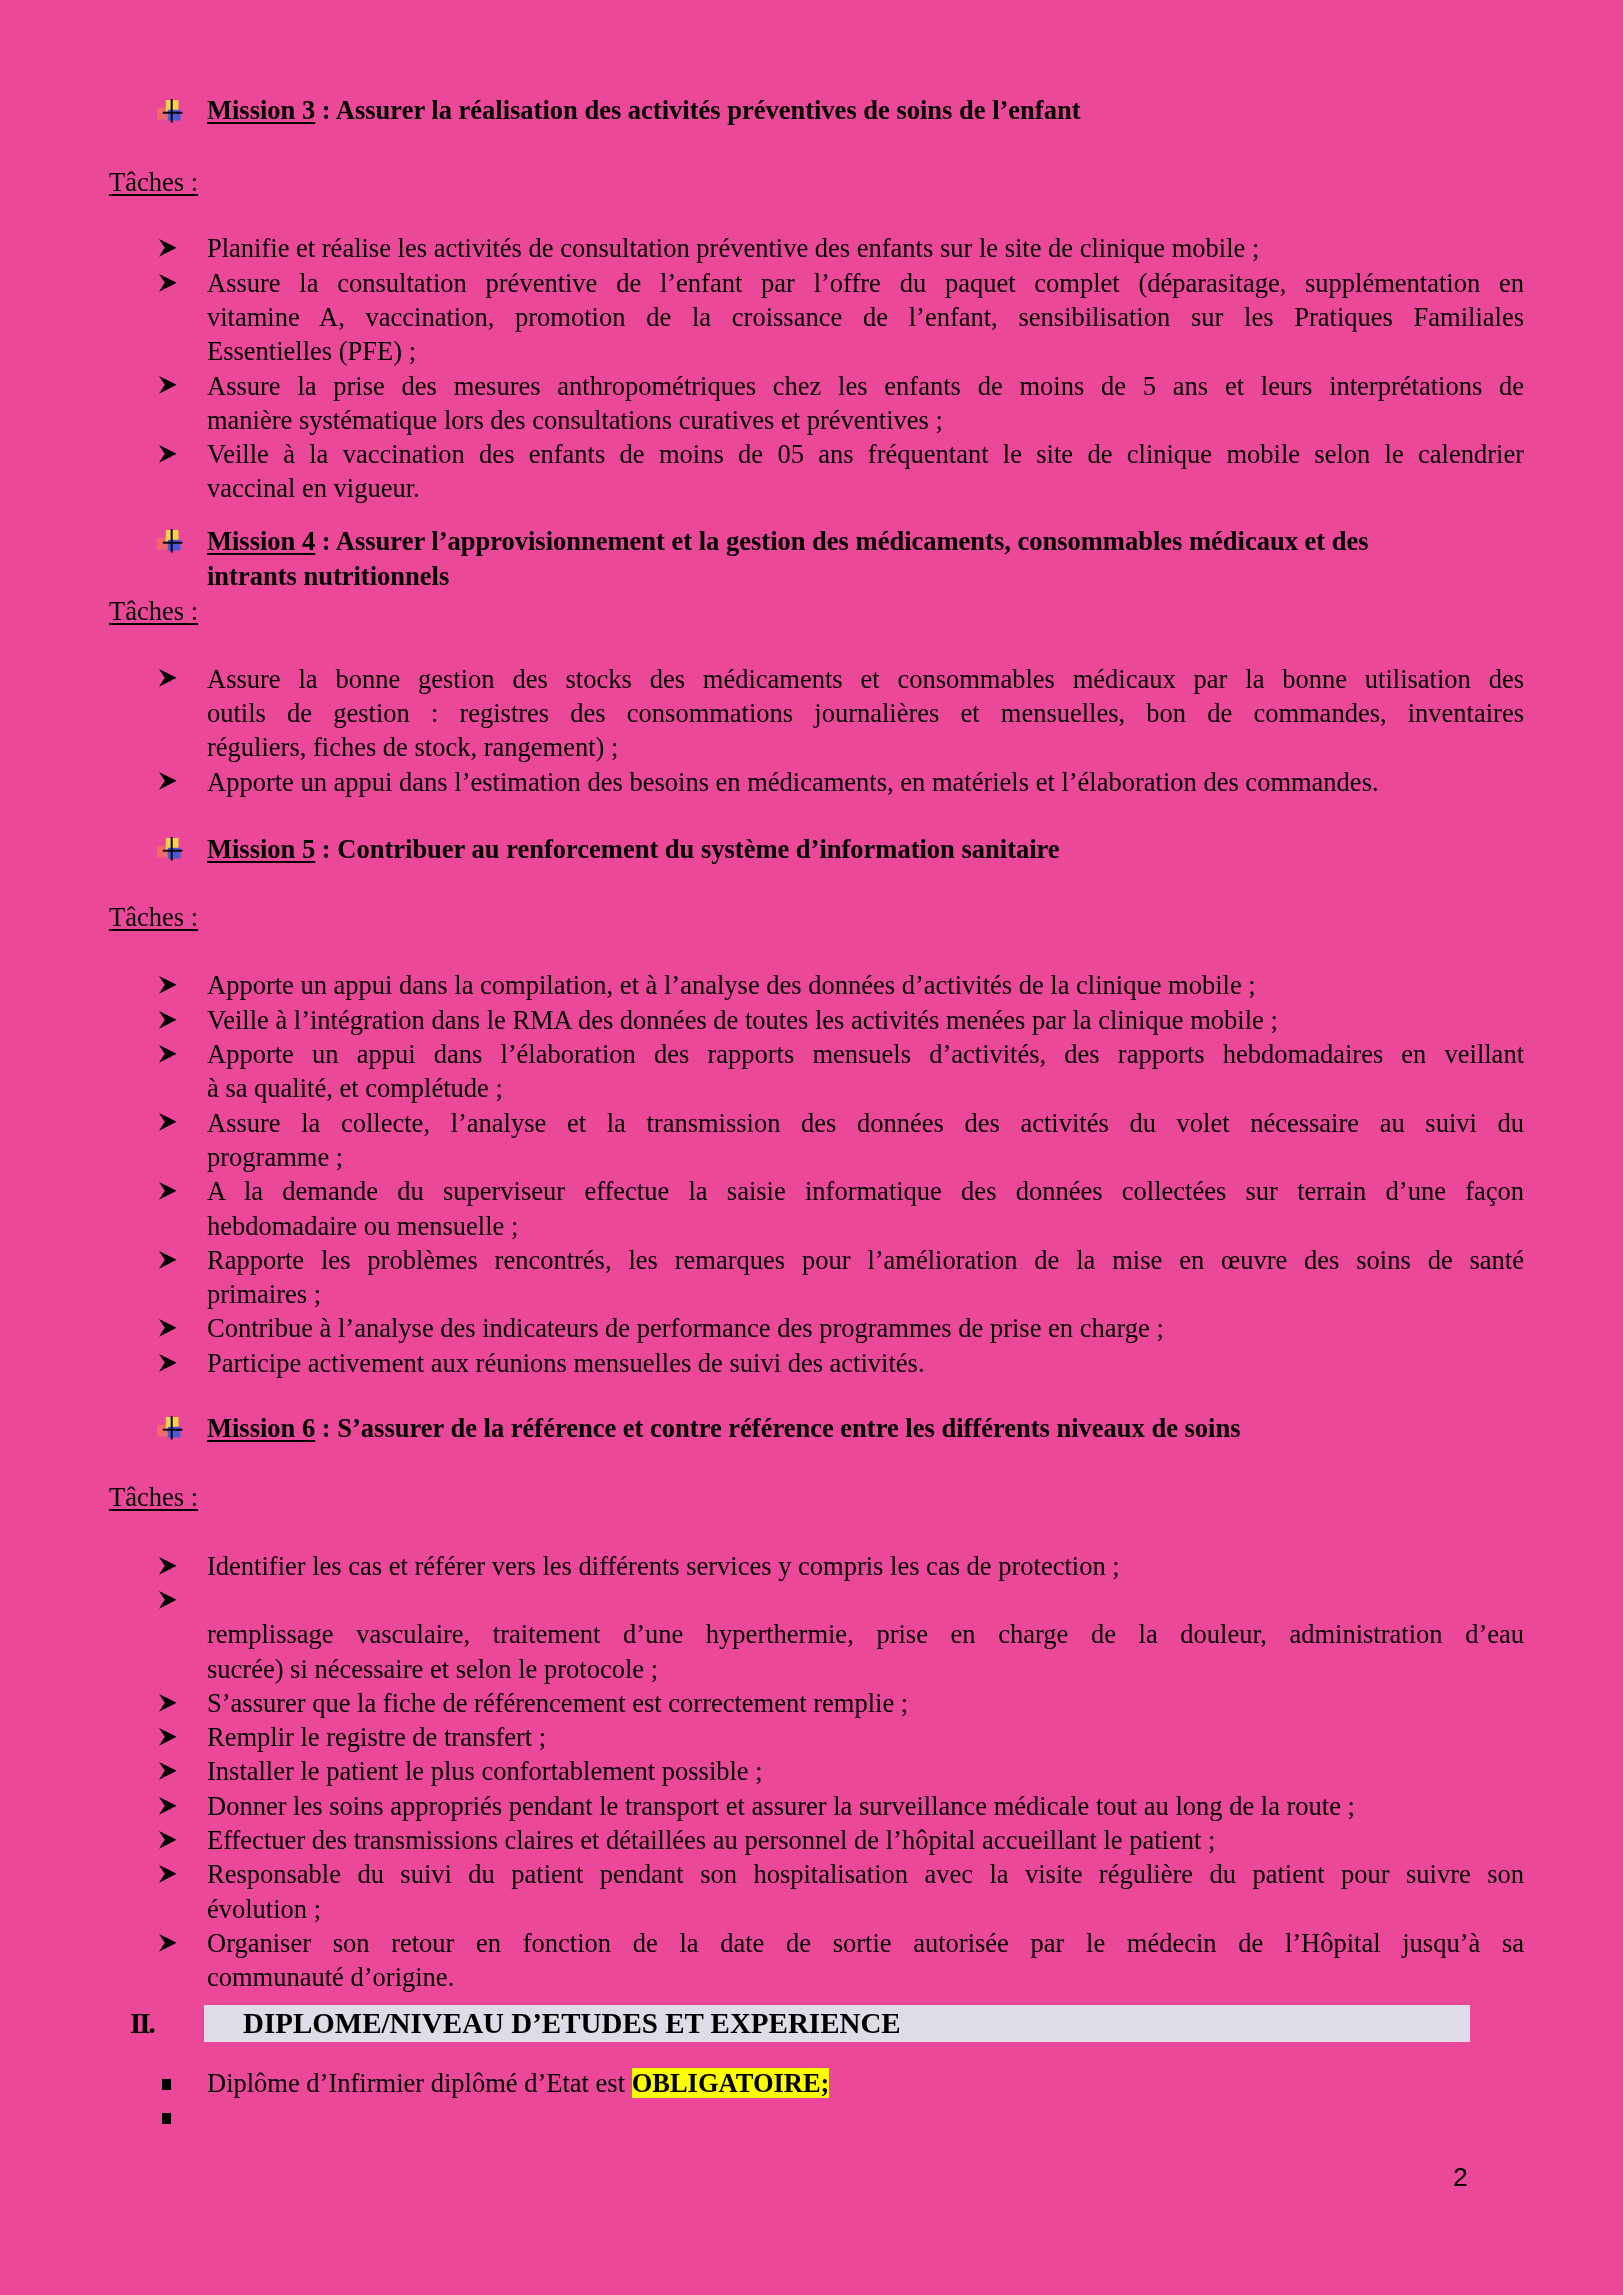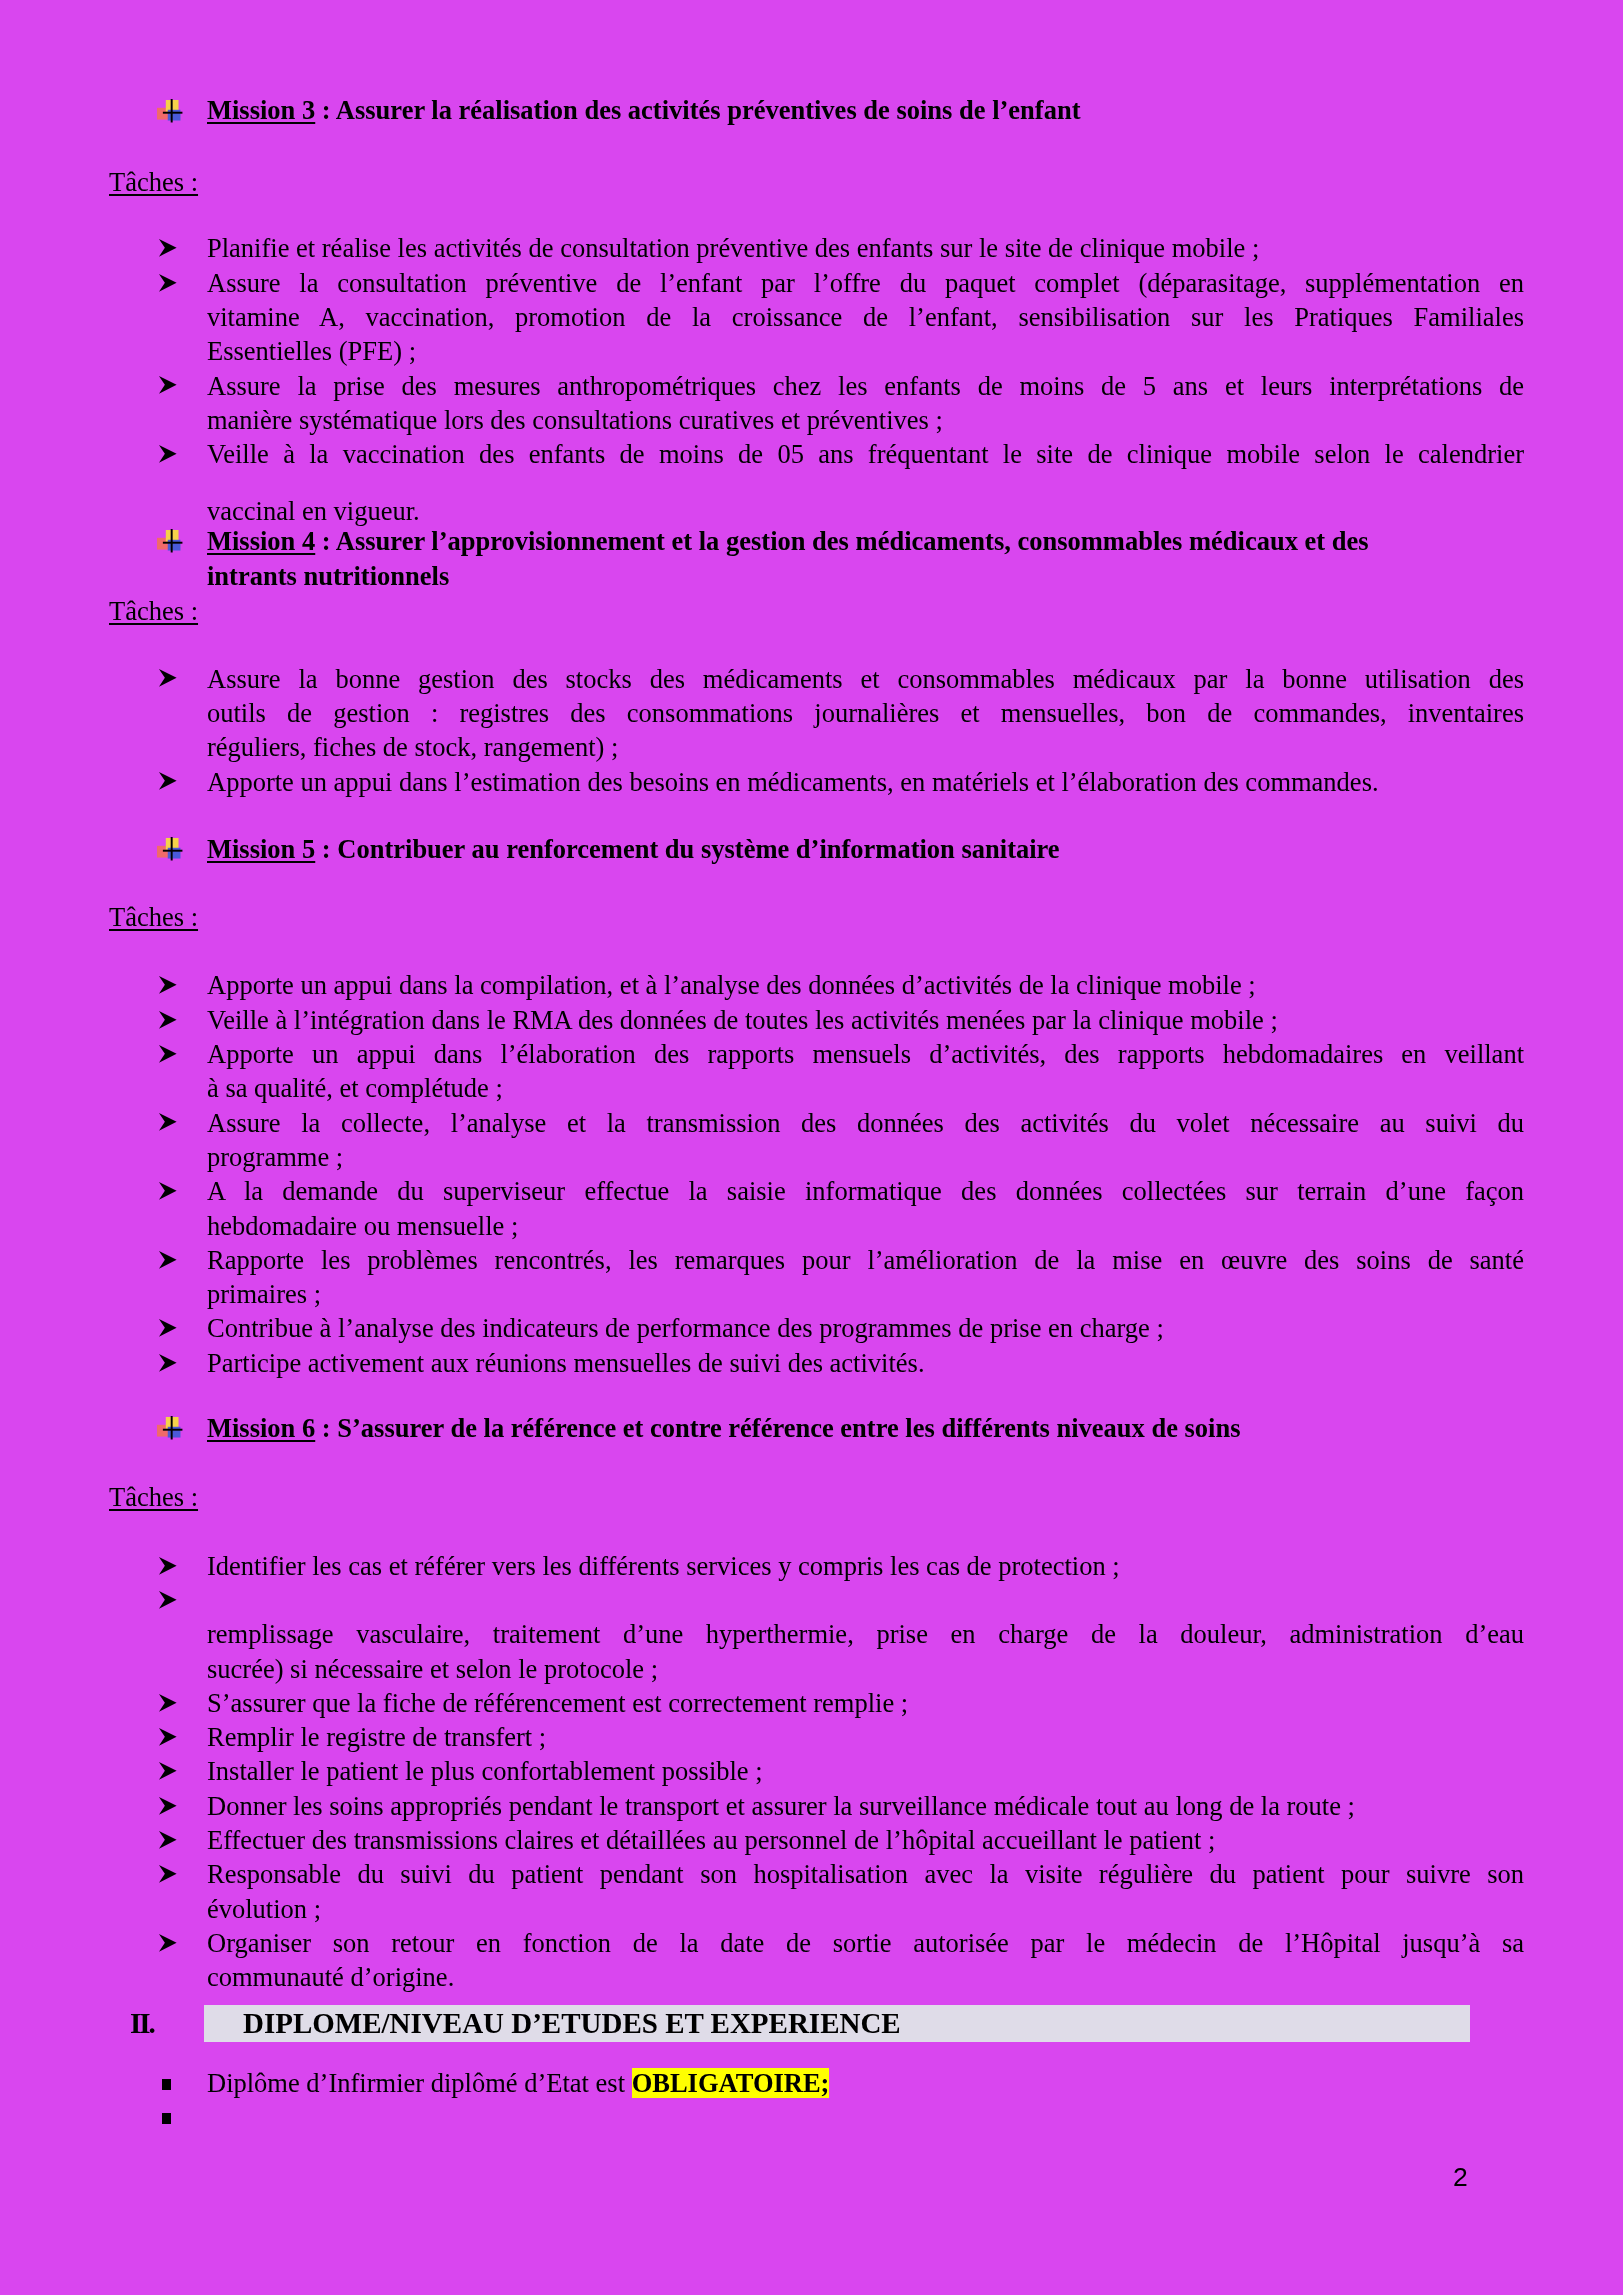--- a/index.html
+++ b/index.html
@@ -1,18 +1,18 @@
 <!DOCTYPE html>
 <html><head>
 <meta charset="utf-8">
 <style>
   html, body { margin:0; padding:0; background:#ffffff; }
   body { width:1623px; height:2296px; position:relative; overflow:hidden;
          font-family:"Liberation Serif", "DejaVu Serif", serif; color:#000; }
-  .page { position:absolute; left:0; top:0; width:1623px; height:2296px; background:#d946ef; }
+  .page { position:absolute; left:0; top:0; width:1623px; height:2296px; background:#ec4899; }
   .line { position:absolute; left:207px; width:1317px; font-size:26.5px; line-height:34px;
           white-space:nowrap; }
   .just { text-align:justify; text-align-last:justify; }
   .mission { position:absolute; left:207px; width:1317px; font-size:26.5px; line-height:34px;
              font-weight:bold; white-space:nowrap; }
   .mission .num { text-decoration:underline; text-underline-offset:2.9px; }
   .icon { position:absolute; left:157px; width:27.4px; height:23.5px; }
   .taches { position:absolute; left:109px; font-size:26.5px; line-height:34px;
             text-decoration:underline; text-underline-offset:2.9px; }
   .arrow { position:absolute; left:157px; width:21.6px; height:21.6px; }
@@ -56,21 +56,21 @@
   <svg class="arrow" style="top:374px" viewBox="0 0 22 22">
       <path d="M2 2 L20 11 L2 20 L8 11 Z" fill="#000"></path>
     </svg>
   <div class="line just" style="top:369px">Assure la prise des mesures anthropométriques chez les enfants de moins de 5 ans et leurs interprétations de</div>
   <div class="line" style="top:403px">manière systématique lors des consultations curatives et préventives ;</div>
 
   <svg class="arrow" style="top:443px" viewBox="0 0 22 22">
       <path d="M2 2 L20 11 L2 20 L8 11 Z" fill="#000"></path>
     </svg>
   <div class="line just" style="top:437px">Veille à la vaccination des enfants de moins de 05 ans fréquentant le site de clinique mobile selon le calendrier</div>
-  <div class="line" style="top:494px">vaccinal en vigueur.</div>
+  <div class="line" style="top:471px">vaccinal en vigueur.</div>
 
   <svg class="icon" style="top:529px" viewBox="0 0 28 24">
     <rect x="0" y="9" width="14" height="12" fill="#f06a6a"></rect>
       <rect x="9" y="1" width="13" height="12" fill="#f5d24a"></rect>
     <rect x="11" y="11" width="13" height="11" fill="#4a5ad8"></rect>
       <line x1="15" y1="0" x2="15" y2="24" stroke="#000" stroke-width="2"></line>
     <line x1="6" y1="14" x2="26" y2="14" stroke="#000" stroke-width="2"></line>
   </svg>
   <div class="mission" style="top:524px">
     <span class="num">Mission 4</span><span> : Assurer l’approvisionnement et la gestion des médicaments, consommables médicaux et des</span>

